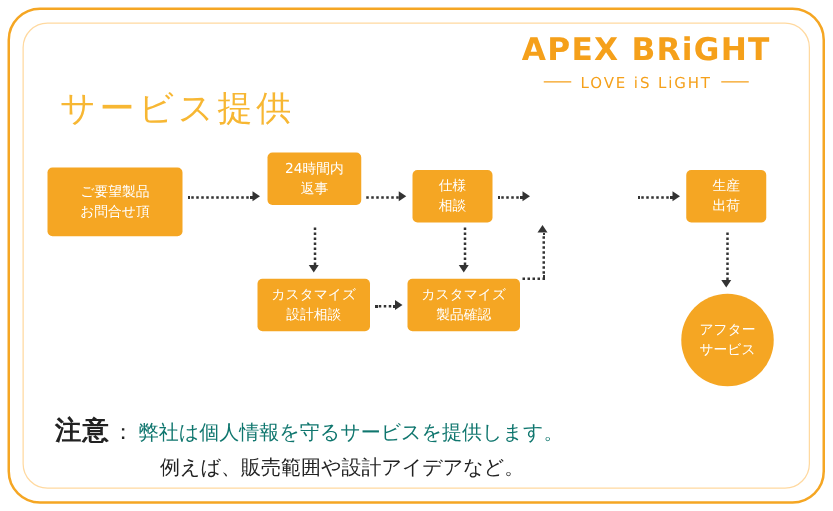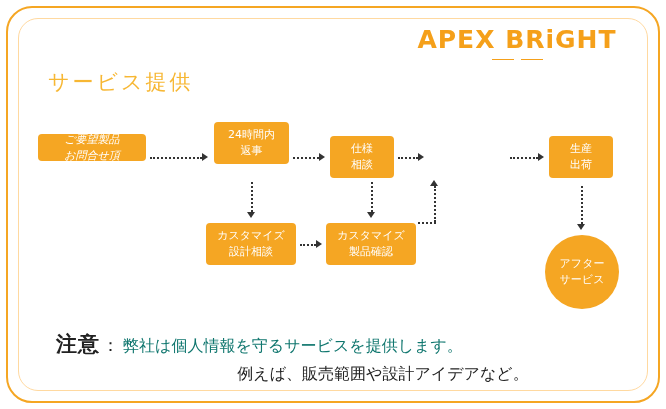--- a/index.html
+++ b/index.html
@@ -78,21 +78,21 @@
     width: 22px;
     height: 1px;
     background: #f5a01a;
   }
 
   
   .page-title {
     position: absolute;
     left: 48px;
     top: 68px;
-    font-size: 21px;
+    font-size: 28px;
     color: #f7b733;
     letter-spacing: 3px;
     font-family: Liberation Sans, sans-serif;
   }
 
   
   .node {
     position: absolute;
     background: #f5a623;
     color: #ffffff;
@@ -144,24 +144,23 @@
   }
   .ah-up {
     border-left: 4px solid transparent;
     border-right: 4px solid transparent;
     border-bottom: 6px solid #333333;
   }
 
   
   .note {
     position: absolute;
-    left: 56px;
+    left: 44px;
     top: 330px;
     width: 570px;
-    text-align: center;
   }
   .note-row1 {
     display: flex;
     align-items: baseline;
     font-family: "DejaVu Sans", sans-serif;
   }
   .note-label {
     font-size: 21px;
     font-weight: bold;
     color: #222222;
@@ -189,27 +188,28 @@
 
 <div id="slide">
   <div class="frame">
     <div class="frame-inner"></div>
   </div>
 
   <div class="brand">
     <div class="brand-title">APEX BRiGHT</div>
     <div class="brand-sub">
       <span class="dash"></span>
+      <span>LOVE iS LiGHT</span>
       <span class="dash"></span>
     </div>
   </div>
 
   <div class="page-title">サービス提供</div>
 
-  <div class="node" style="left:38px; top:134px; width:108px; height:27px;font-style:italic;">
+  <div class="node" style="left:38px; top:134px; width:108px; height:55px;">
     <span class="l1">ご要望製品</span>
     <span class="l2">お問合せ頂</span>
   </div>
 
   <div class="node" style="left:214px; top:122px; width:75px; height:42px;">
     <span class="l1">24時間内</span>
     <span class="l2">返事</span>
   </div>
 
   <div class="node" style="left:330px; top:136px; width:64px; height:42px;">

